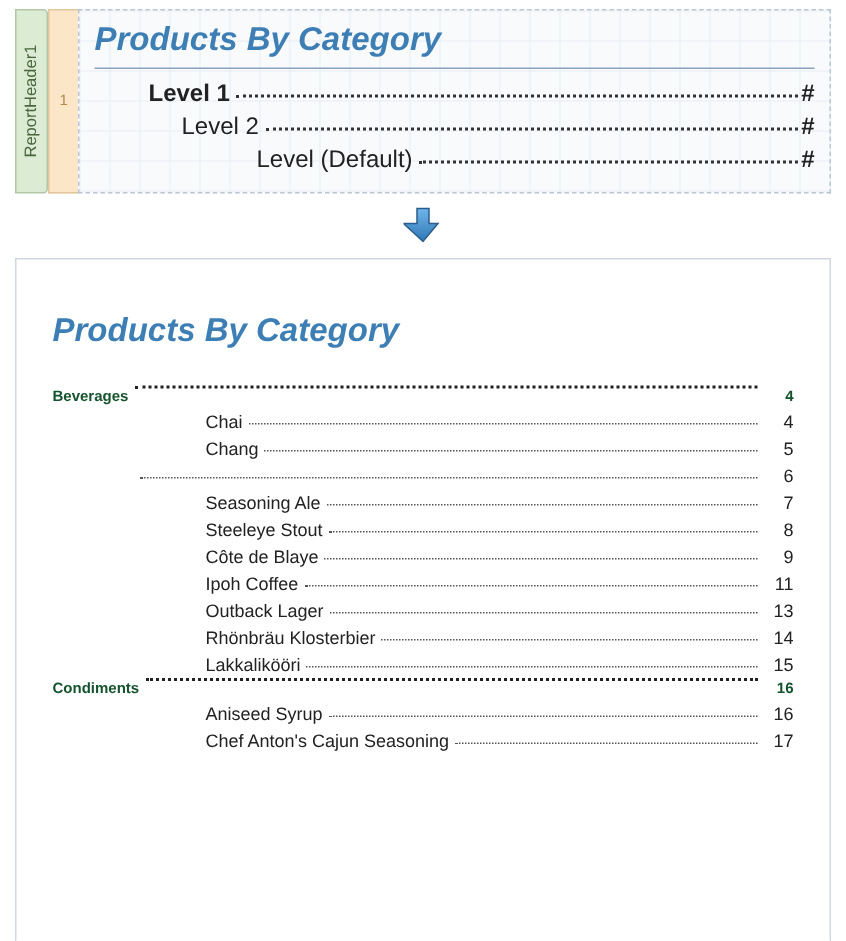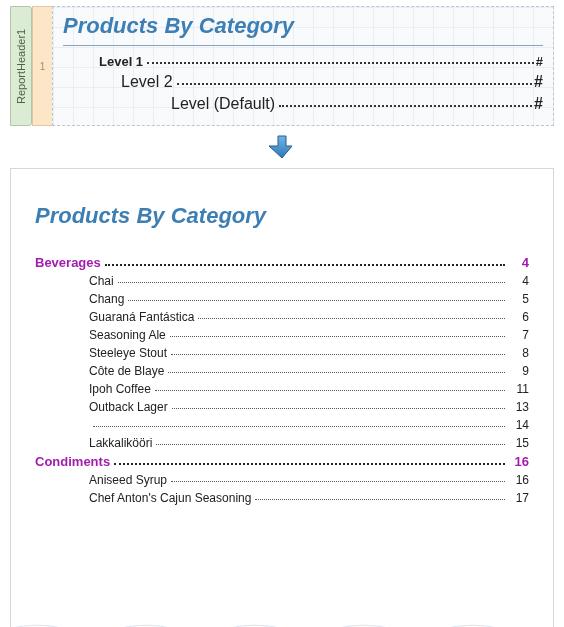--- a/index.html
+++ b/index.html
@@ -67,21 +67,21 @@
     margin-bottom: 6px;
   }
   .dlevel {
     display: flex;
     align-items: baseline;
     font-size: 16px;
     color: #222;
     margin-left: var(--ind, 0px);
     padding: 2px 0;
   }
-  .dlevel.l1 { --ind: 8px; font-weight: bold; font-size: 13px; padding-left: 28px; }
+  .dlevel.l1 { --ind: 8px; font-weight: bold; font-size: 16px; padding-left: 28px; }
   .dlevel.l2 { --ind: 58px; }
   .dlevel.ld { --ind: 108px; }
   .dlevel .lbl { white-space: nowrap; }
   .dlevel .dots {
     flex: 1;
     border-bottom: 2px dotted #333;
     margin: 0 2px 2px 4px;
     position: relative;
     top:-2px;
   }
@@ -109,42 +109,42 @@
   }
   .ptitle {
     font-size: 22px;
     font-weight: bold;
     color: #3d7fb5;
     font-style: italic;
     margin-bottom: 24px;
   }
   .toc-l1 {
     display: flex;
-    align-items: flex-end;
-    font-size: 13px;
+    align-items: flex-start;
+    font-size: 10px;
     font-weight: bold;
-    color: #a21caf;
+    color: #14532d;
     padding: 2px 0;
   }
   .toc-l1 .lbl { white-space: nowrap; }
   .toc-l1 .dots {
     flex: 1;
     border-bottom: 2px dotted #222;
     margin: 0 6px 2px 4px;
     position: relative; top:-2px;
   }
   .toc-l1 .pg { min-width: 18px; text-align: right; }
   .toc-l2 {
     display: flex;
     align-items: baseline;
     font-size: 12px;
     color: #222;
     padding: 2px 0 2px 54px;
   }
-  .toc-l2 .lbl { white-space: nowrap; }
+  .toc-l2 .lbl { white-space: nowrap; margin-left: 48px; }
   .toc-l2 .dots {
     flex: 1;
     border-bottom: 1.5px dotted #555;
     margin: 0 6px 2px 4px;
     position: relative; top:-2px;
   }
   .toc-l2 .pg { min-width: 18px; text-align: right; }
 
   
   .tear {
@@ -208,21 +208,20 @@
       <span class="lbl">Chai</span>
       <span class="dots"></span>
       <span class="pg">4</span>
     </div>
   <div class="toc-l2">
       <span class="lbl">Chang</span>
       <span class="dots"></span>
       <span class="pg">5</span>
     </div>
   <div class="toc-l2">
-      <span class="lbl">Guaraná Fantástica</span>
       <span class="dots"></span>
       <span class="pg">6</span>
     </div>
   <div class="toc-l2">
       <span class="lbl">Seasoning Ale</span>
       <span class="dots"></span>
       <span class="pg">7</span>
     </div>
   <div class="toc-l2">
       <span class="lbl">Steeleye Stout</span>
@@ -238,20 +237,21 @@
       <span class="lbl">Ipoh Coffee</span>
       <span class="dots"></span>
       <span class="pg">11</span>
     </div>
   <div class="toc-l2">
       <span class="lbl">Outback Lager</span>
       <span class="dots"></span>
       <span class="pg">13</span>
     </div>
   <div class="toc-l2">
+      <span class="lbl">Rhönbräu Klosterbier</span>
       <span class="dots"></span>
       <span class="pg">14</span>
     </div>
   <div class="toc-l2">
       <span class="lbl">Lakkalikööri</span>
       <span class="dots"></span>
       <span class="pg">15</span>
     </div>
 
   <div class="toc-l1">

